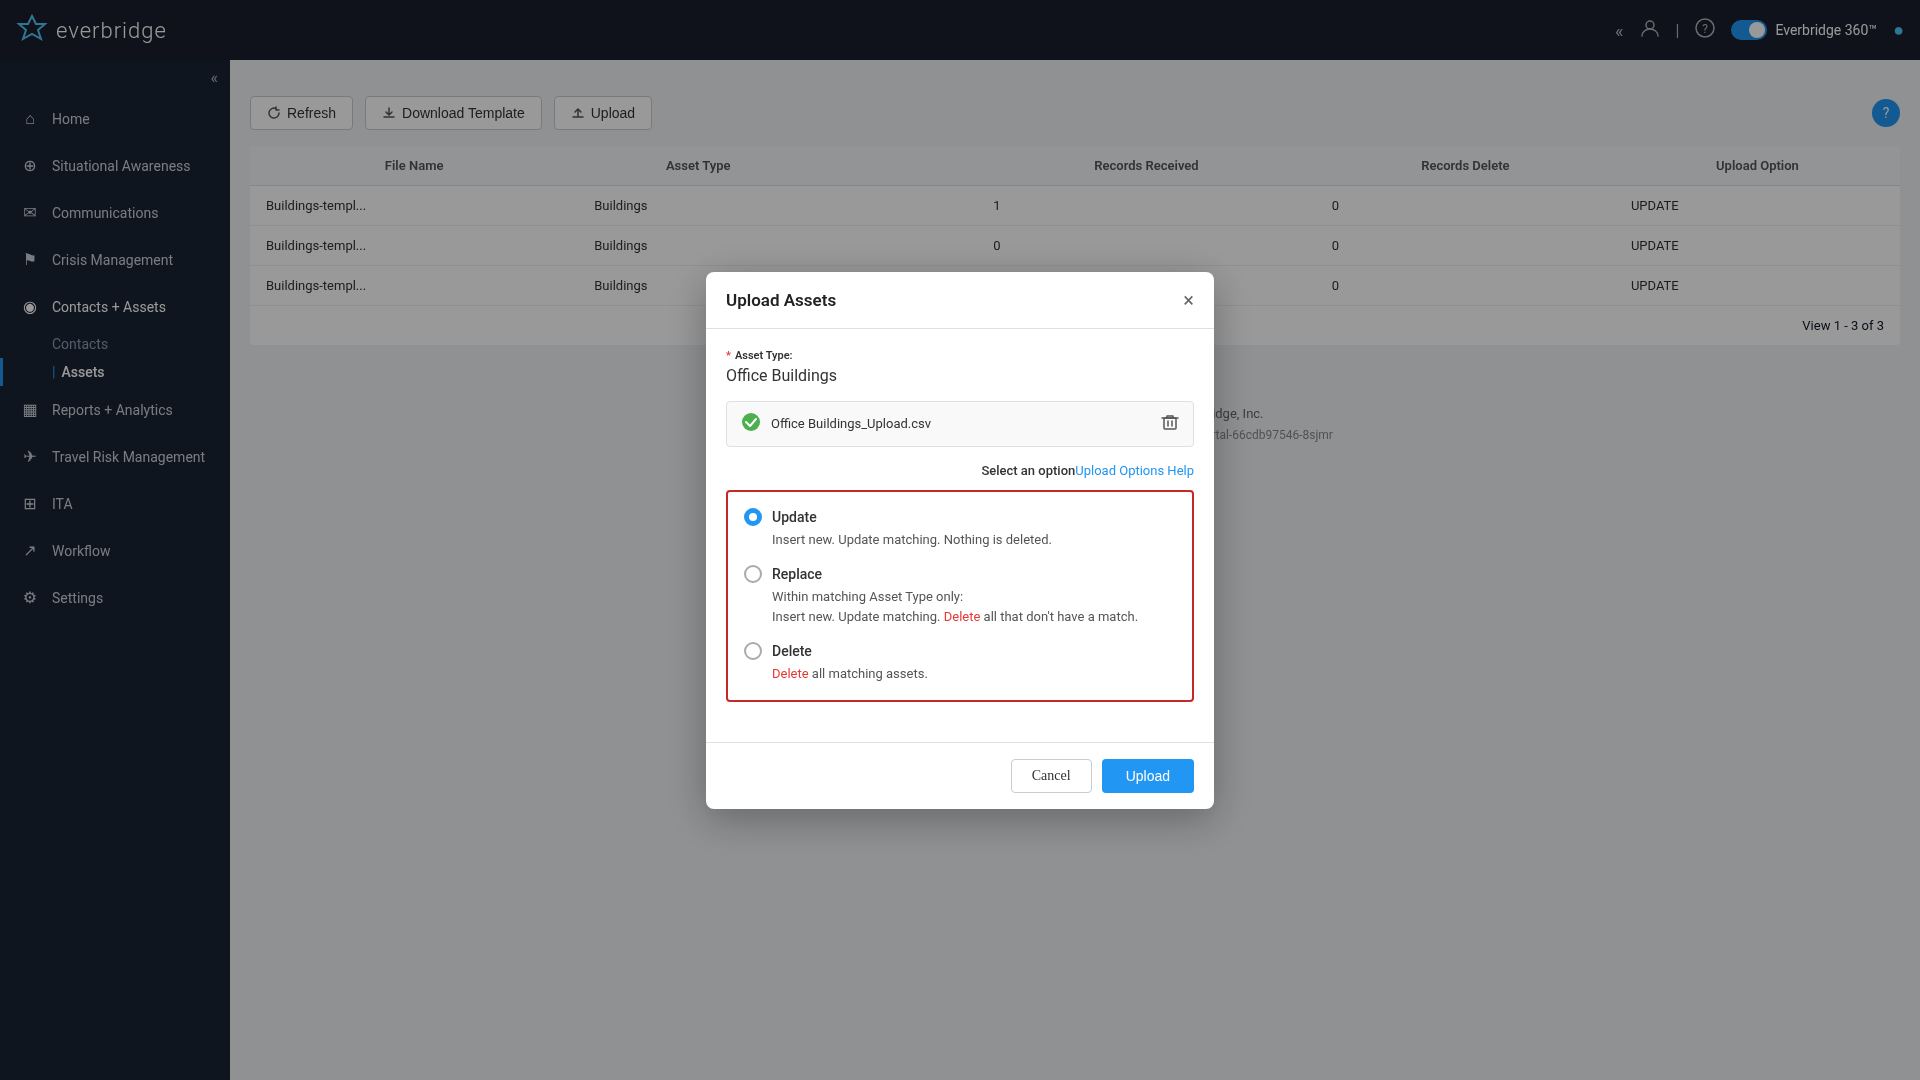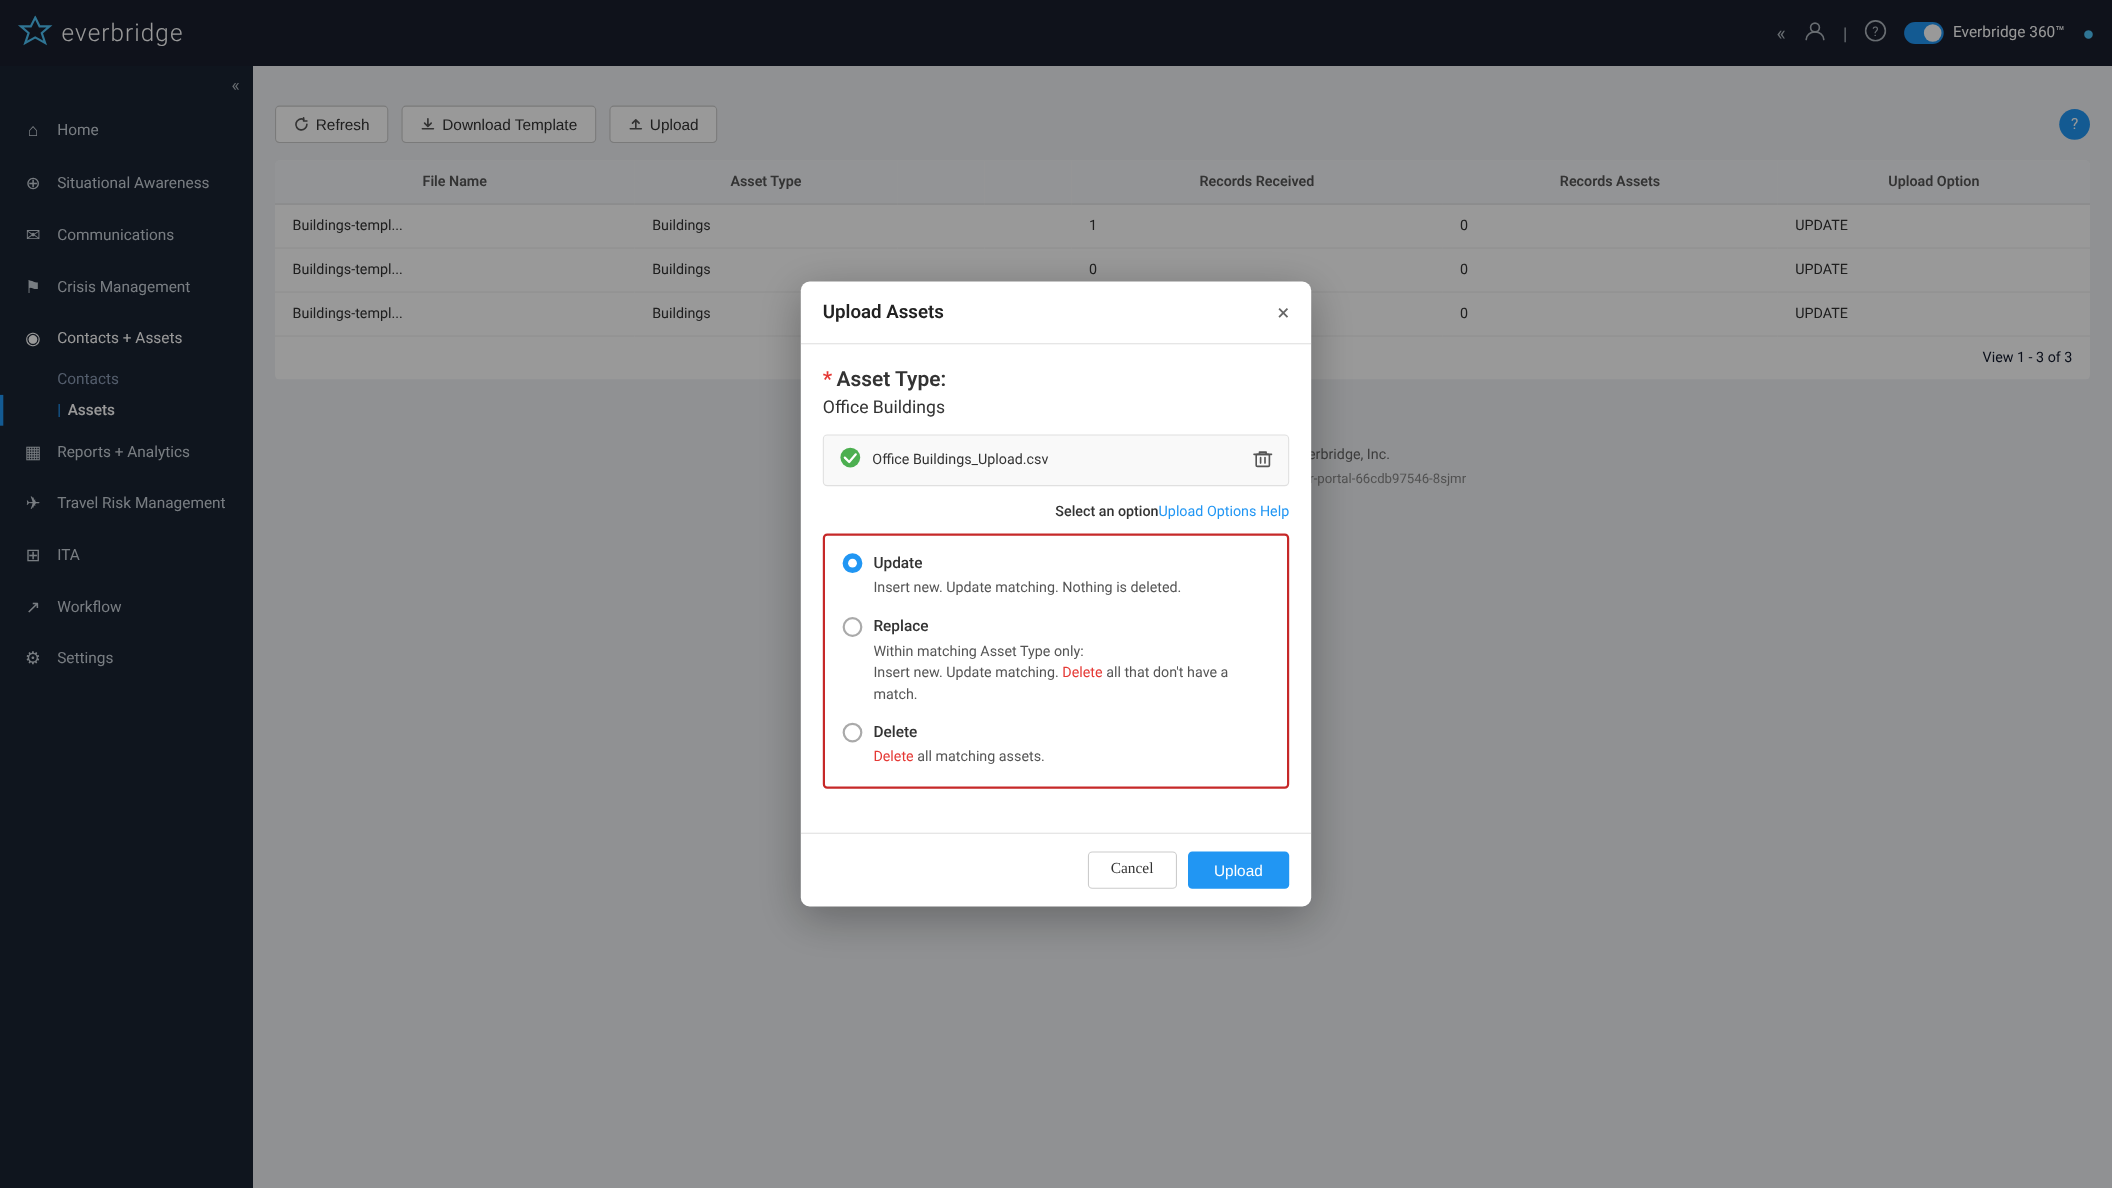--- a/index.html
+++ b/index.html
@@ -104,31 +104,31 @@
     
     .overlay {
       position: fixed; top: 0; left: 0; right: 0; bottom: 0;
       background: rgba(0,0,0,0.4); z-index: 200;
       display: flex; align-items: center; justify-content: center;
     }
 
     
     .modal {
       background: white; border-radius: 8px;
-      width: 464px; box-shadow: 0 10px 40px rgba(0,0,0,0.3);
+      width: 508px; box-shadow: 0 10px 40px rgba(0,0,0,0.3);
       overflow: hidden;
     }
     .modal-header {
       display: flex; align-items: center; justify-content: space-between;
       padding: 16px 20px; border-bottom: 1px solid #e0e0e0;
     }
     .modal-title { font-size: 17px; font-weight: 600; color: #222; }
     .modal-close { cursor: pointer; color: #666; font-size: 20px; }
     .modal-body { padding: 20px; }
-    .field-label { font-size: 19px; font-weight: 600; color: #333; margin-bottom: 4px; }
+    .field-label { font-size: 11px; font-weight: 600; color: #333; margin-bottom: 4px; }
     .field-label .required { color: #e53935; margin-right: 4px; }
     .field-value { font-size: 16px; color: #333; margin-bottom: 16px; }
     .file-row {
       display: flex; align-items: center; justify-content: space-between;
       padding: 10px 14px; background: #f9f9f9;
       border: 1px solid #e0e0e0; border-radius: 4px; margin-bottom: 16px;
     }
     .file-info { display: flex; align-items: center; gap: 10px; }
     .check-circle { color: #4caf50; font-size: 18px; }
     .file-name { font-size: 13px; color: #333; }
@@ -301,21 +301,21 @@
 
   <div class="data-table">
     <table>
       <thead>
         <tr>
           <th>File Name</th>
           <th>Asset Type</th>
           <th></th>
           <th></th>
           <th>Records Received</th>
-          <th>Records Assets</th>
+          <th>Records Delete</th>
           <th>Upload Option</th>
         </tr>
       </thead>
       <tbody id="table-body">
           <tr>
       <td>Buildings-templ...</td>
       <td>Buildings</td>
       <td></td>
       <td></td>
       <td>1</td>

